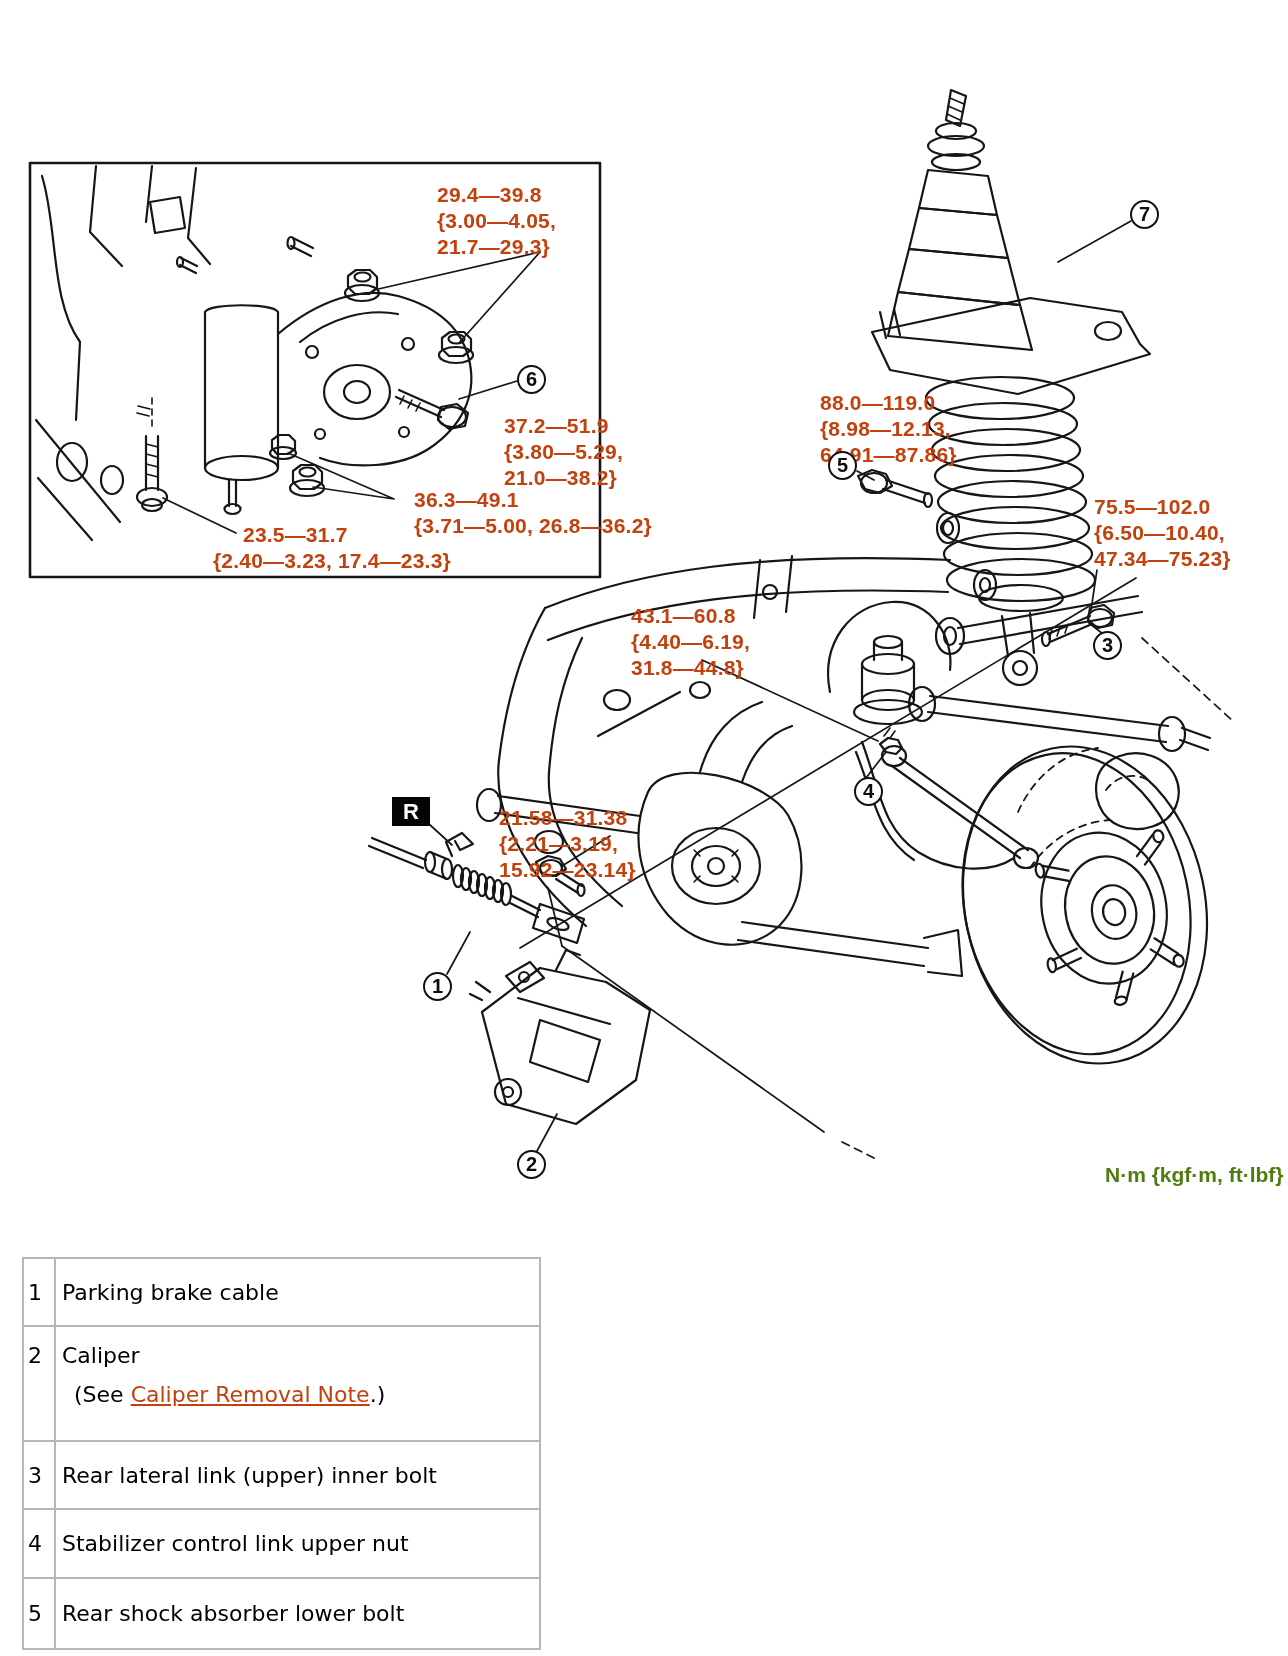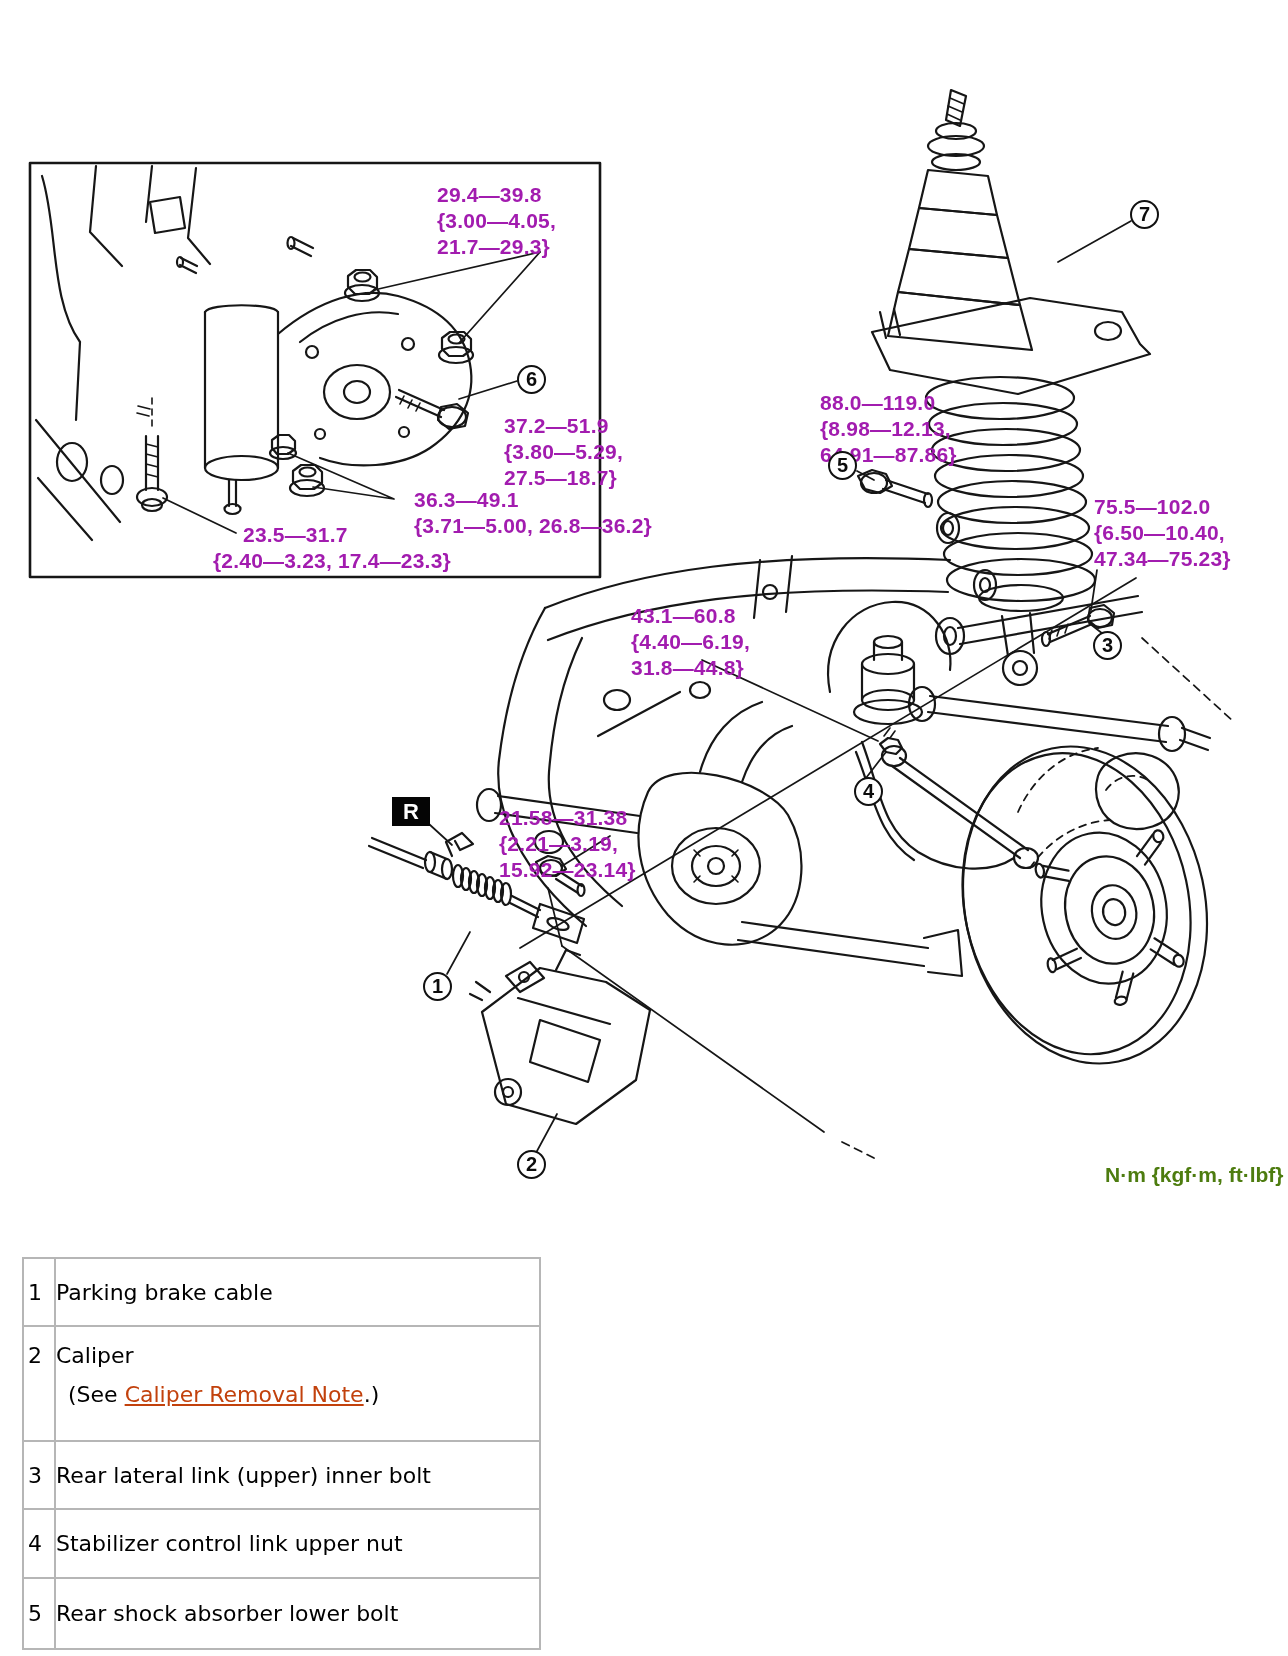--- a/index.html
+++ b/index.html
@@ -1,32 +1,32 @@
 <!DOCTYPE html>
 <html><head>
 <meta charset="utf-8">
 <style>
   html,body{margin:0;padding:0;background:#fff;}
   .page{position:relative;width:1288px;height:1656px;background:#ffffff;overflow:hidden;
         font-family:"Liberation Sans",sans-serif;}
   .art{position:absolute;left:0;top:0;}
-  .tq{position:absolute;font:700 21px/26px "Liberation Sans",sans-serif;color:#a21caf;letter-spacing:.2px;}
+  .tq{position:absolute;font:700 21px/26px "Liberation Sans",sans-serif;color:#c2410c;letter-spacing:.2px;}
   .tq div{white-space:nowrap;}
   .tq .ind{margin-left:30px;}
   .callout{position:absolute;width:29px;height:29px;border:2.5px solid #111;border-radius:50%;
            background:#fff;display:flex;align-items:center;justify-content:center;
            font:700 20px "Liberation Sans",sans-serif;color:#0c0c0c;box-sizing:border-box;}
   .r-badge{position:absolute;left:392px;top:797px;width:38px;height:29px;background:#050505;color:#fff;
            font:700 22px/29px "Liberation Sans",sans-serif;text-align:center;}
   .unit{position:absolute;left:1105px;top:1163px;font:700 21px "Liberation Sans",sans-serif;color:#4d7c0f;white-space:nowrap;}
   .parts-table{position:absolute;left:22px;top:1257px;width:519px;border-collapse:collapse;
                font-family:"DejaVu Sans",sans-serif;font-size:22px;color:#000;table-layout:fixed;}
   .parts-table td{border:2px solid #b6b6b6;vertical-align:middle;padding:0;}
   .parts-table td.num{width:26px;padding-left:4px;}
-  .parts-table td.desc{border-radius:8px;}
+  .parts-table td.desc{padding-left:6px;border-radius:8px;}
   .parts-table tr.tall td{vertical-align:top;padding-top:16px;}
   .parts-table .note{margin-top:14px;margin-left:12px;}
   .parts-table a{color:#c2410c;text-decoration:underline;}
 </style>
 </head>
 <body>
 
 <div class="page">
 
   <svg class="art" width="1288" height="1210" viewBox="0 0 1288 1210">
@@ -261,21 +261,21 @@
   </svg>
 
   <div class="tq" style="left:437px;top:182px">
     <div>29.4—39.8</div>
     <div>{3.00—4.05,</div>
     <div>21.7—29.3}</div>
   </div>
   <div class="tq" style="left:504px;top:413px">
     <div>37.2—51.9</div>
     <div>{3.80—5.29,</div>
-    <div>27.5—18.7}</div>
+    <div>21.0—38.2}</div>
   </div>
   <div class="tq" style="left:414px;top:487px">
     <div>36.3—49.1</div>
     <div>{3.71—5.00, 26.8—36.2}</div>
   </div>
   <div class="tq" style="left:213px;top:522px">
     <div class="ind">23.5—31.7</div>
     <div>{2.40—3.23, 17.4—23.3}</div>
   </div>
   <div class="tq" style="left:820px;top:390px">

